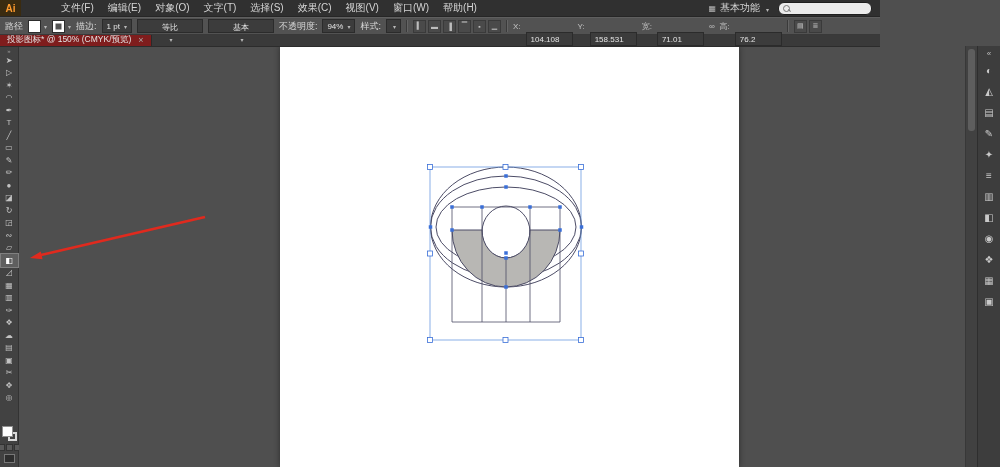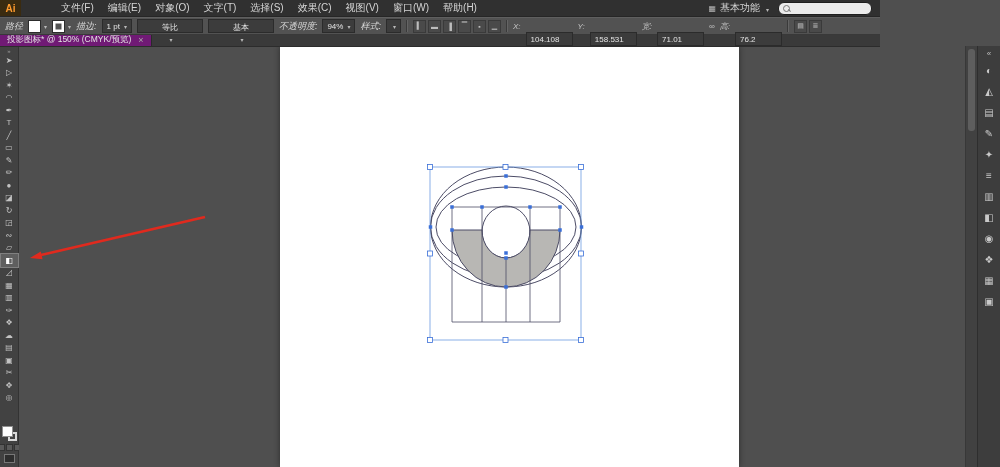--- a/index.html
+++ b/index.html
@@ -18,42 +18,42 @@
   .search{width:84px;height:11px;background:#ececec;border-radius:6px;border:1px solid #1f1f1f;
     display:flex;align-items:center;padding:0 4px;gap:3px;}
   .search input{border:0;outline:0;background:transparent;width:64px;font-size:8px;height:9px;padding:0;}
   .mag{width:5px;height:5px;border:1px solid #777;border-radius:50%;position:relative;flex:0 0 auto;}
   .mag::after{content:"";position:absolute;left:4px;top:4px;width:3px;height:1px;background:#777;transform:rotate(45deg);}
 
   
   .controlbar{position:absolute;top:17px;left:0;right:0;height:16px;background:#525252;
     border-top:1px solid #5f5f5f;border-bottom:1px solid #393939;display:flex;align-items:center;
     gap:5px;padding:0 5px;font-size:9px;color:#cfcfcf;z-index:5;white-space:nowrap;}
-  .cb-label{font-size:9px;color:#d8d8d8;font-style:italic;}
+  .cb-label{font-size:9px;color:#d8d8d8;}
   .cb-label.tiny{font-size:8px;color:#c4c4c4;}
   .sw{width:11px;height:11px;display:inline-block;border:1px solid #2c2c2c;vertical-align:middle;}
   .sw-fill{background:#fff;}
   .sw-stroke{background:#525252;box-shadow:inset 0 0 0 2.5px #fff;}
   .swatch-wrap{display:flex;align-items:center;gap:1px;}
   .dd::after{content:"▾";font-size:6px;color:#b8b8b8;margin-left:2px;}
   .field{height:12px;background:#3c3c3c;border:1px solid #2b2b2b;color:#e4e4e4;font-size:8px;
     display:inline-flex;align-items:center;padding:0 4px;gap:2px;}
   .field.wide{width:56px;flex-direction:column;}
   .field.num{width:37px;margin-top:26px;}
   .mini-line{display:inline-block;width:16px;height:1px;background:#111;}
   .vsep{width:1px;height:12px;background:#3a3a3a;border-right:1px solid #646464;}
   .group{display:inline-flex;gap:2px;}
   .cb-icon-btn{width:11px;height:11px;display:inline-flex;align-items:center;justify-content:center;
     color:#bdbdbd;font-size:7px;background:#4a4a4a;border:1px solid #3a3a3a;}
   .link-icon{color:#c0c0c0;font-size:8px;}
 
   
   .tabbar{position:absolute;top:34px;left:0;right:0;height:12px;background:#3a3a3a;display:flex;
     border-bottom:1px solid #2c2c2c;z-index:4;}
-  .doc-tab{height:12px;background:#701a75;border-right:1px solid #2a2a2a;display:flex;align-items:center;
+  .doc-tab{height:12px;background:#7f1d1d;border-right:1px solid #2a2a2a;display:flex;align-items:center;
     padding:0 7px;font-size:8.5px;color:#e2e2e2;gap:7px;}
   .tab-close{color:#a9a9a9;font-size:9px;line-height:9px;}
 
   
   .main{position:absolute;top:46px;left:0;width:1000px;height:421px;}
 
   .toolbar{position:absolute;left:0;top:0;width:19px;height:100%;background:#424242;
     border-right:1px solid #333;display:flex;flex-direction:column;align-items:center;padding-top:2px;box-sizing:border-box;}
   .tb-chevron{font-size:6px;color:#9a9a9a;height:6px;line-height:6px;}
   .tool{width:17px;height:12.5px;display:flex;align-items:center;justify-content:center;

